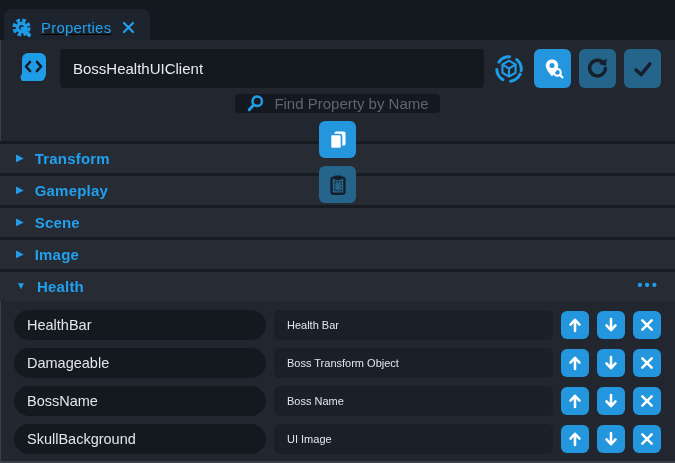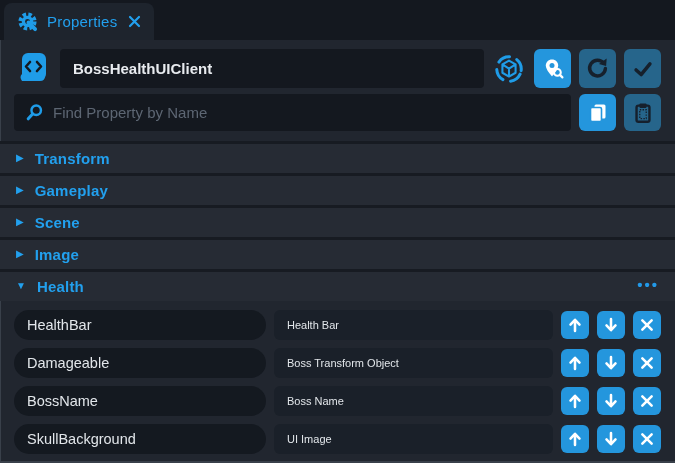--- a/index.html
+++ b/index.html
@@ -9,51 +9,51 @@
   .panel {
     position: relative;
     width: 675px; height: 463px;
     background: #14181f;
     overflow: hidden;
   }
 
   
   .tabbar { height: 40px; background: #14181f; position: relative; }
   .tab {
-    position: absolute; left: 4px; top: 3px;
+    position: absolute; left: 4px; top: 9px;
     height: 37px; min-width: 146px;
     background: #1e242d;
     border-radius: 8px 8px 0 0;
     display: flex; align-items: center; gap: 9px;
-    padding: 0 13px;
+    padding: 0 7px;
     cursor: default;
+    text-decoration: underline;
   }
   .tab-label { color: #22a0ee; font-size: 15px; letter-spacing: .2px; }
   .tab-close { display: flex; align-items: center; margin-left: 2px; cursor: pointer; }
 
   
   .body {
     position: absolute; top: 40px; left: 0; right: 0; bottom: 0;
     background: #21262f;
     box-shadow: inset 1px -2px 0 #39404a;
     padding-top: 9px;
   }
 
   .toolrow { display: flex; align-items: center; margin: 0 14px; height: 39px; gap: 8px; }
-  .toolrow + .toolrow { margin-top: 6px; height: 37px; }
+  .toolrow + .toolrow { margin-top: 6px; height: 37px; flex-direction: column; }
 
   .script-badge { width: 38px; display: flex; justify-content: center; align-items: center; flex: none; }
 
   .text-input {
     flex: 1; height: 100%;
     background: #14181f; border: none; outline: none;
     border-radius: 4px; padding: 0 13px;
     color: #e8ebef; font-size: 15px;
     font-family: "Liberation Sans", sans-serif;
-    font-weight: bold;
   }
 
   .net-icon { width: 34px; display: flex; justify-content: center; align-items: center; flex: none; }
 
   .sq-btn {
     width: 37px; height: 100%; flex: none;
     border: none; border-radius: 6px;
     display: flex; align-items: center; justify-content: center;
     cursor: pointer; padding: 0;
   }

